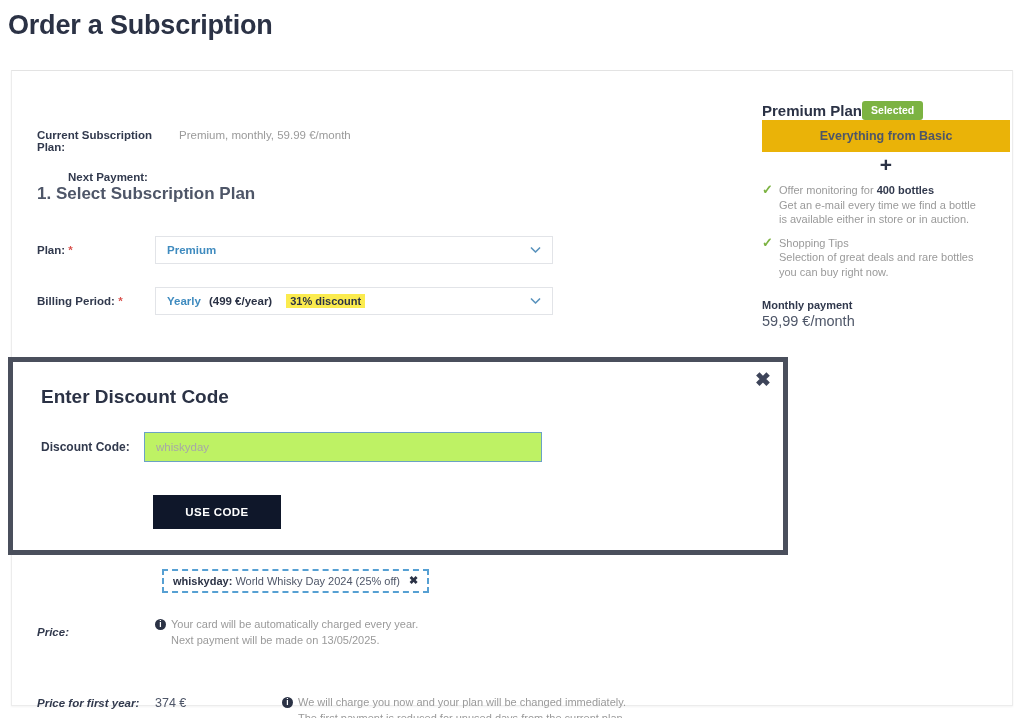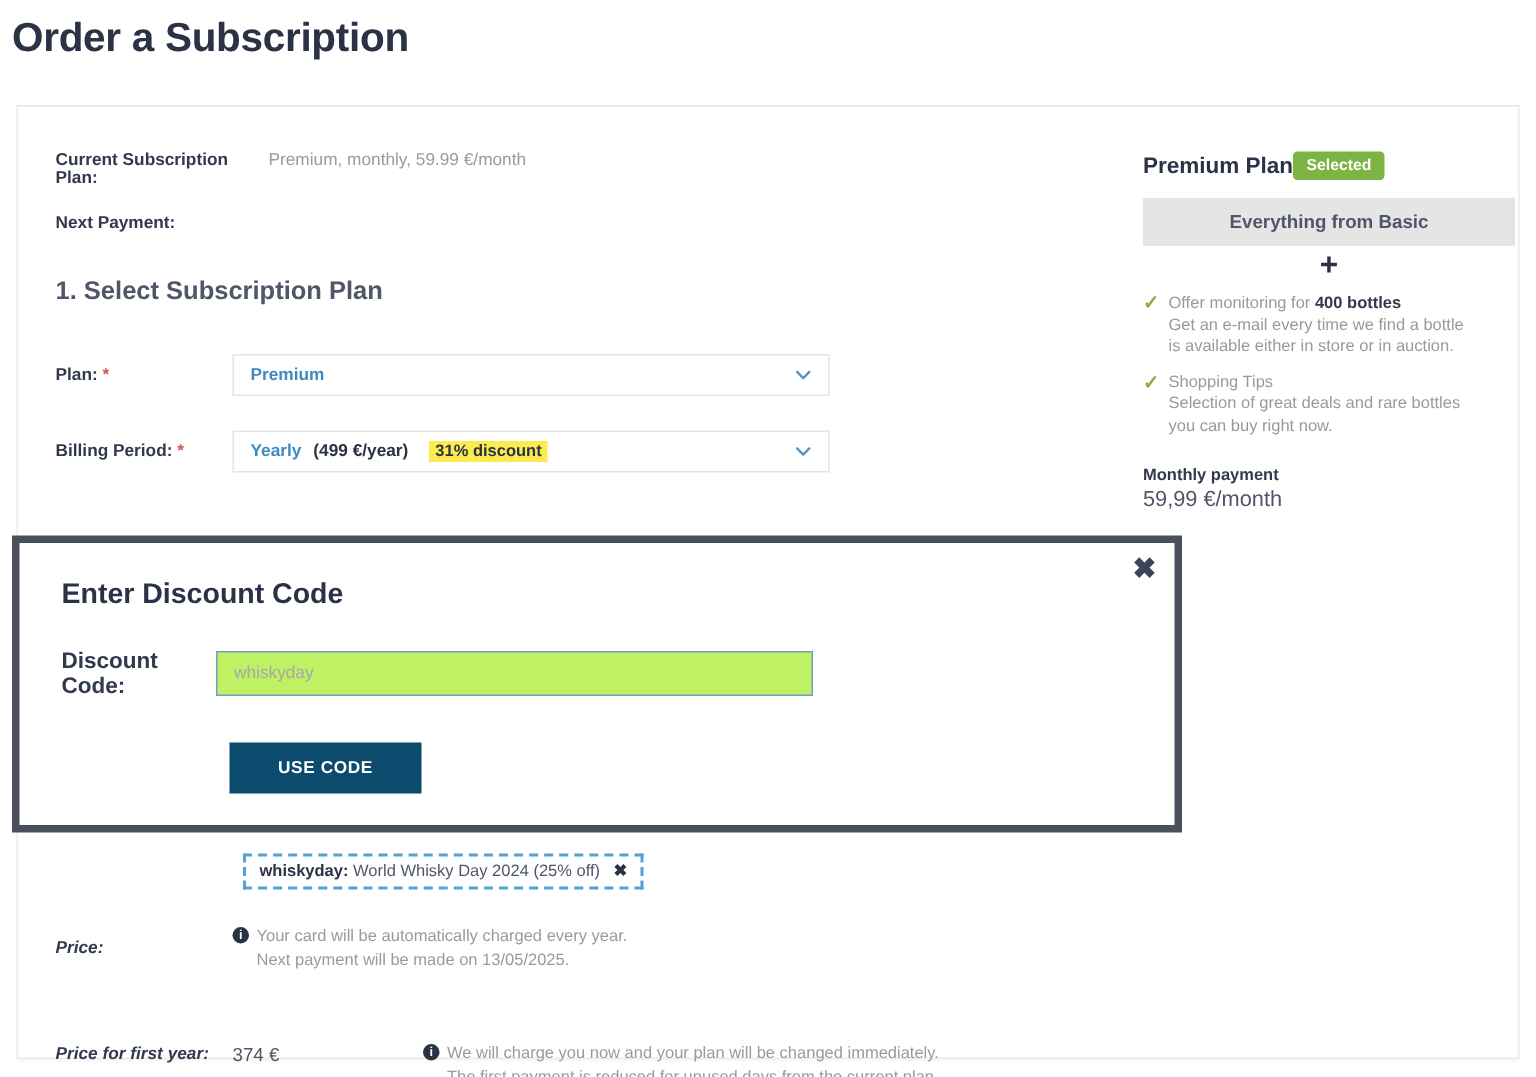--- a/index.html
+++ b/index.html
@@ -30,29 +30,29 @@
     width:1002px; height:636px;
     background:#ffffff;
     border:1px solid #ececec;
     border-top:1px solid #e3e3e3;
     box-shadow:0 1px 2px rgba(0,0,0,0.05);
   }
 
   
   .form-col { position:absolute; left:25px; top:30px; width:700px; }
 
-  .kv-row { display:flex; align-items:baseline; margin-bottom:0; }
+  .kv-row { display:flex; align-items:baseline; margin-bottom:0;margin-top:28px; }
   .kv-label {
     font-size:11.5px; font-weight:bold; color:#31394d;
     width:142px; flex:0 0 142px;
   }
   .kv-value { font-size:11.5px; color:#9a9a9a; }
 
   .row-current { position:absolute; left:0; top:0; }
-  .row-next    { position:absolute; left:0; top:42px; }
+  .row-next    { position:absolute; left:0; top:42px;text-align:center; }
 
   .section-head {
     position:absolute; left:0; top:83px;
     font-size:17px; font-weight:bold; color:#4e5668;
   }
 
   .field-row { position:absolute; display:flex; align-items:center; }
   .field-row.plan    { left:0; top:135px; }
   .field-row.billing { left:0; top:186px; }
 
@@ -107,22 +107,21 @@
   
   .plan-col { position:absolute; left:750px; top:30px; width:248px; }
   .plan-title-row { display:flex; align-items:center; }
   .plan-title { font-size:15px; font-weight:bold; color:#2b3245; }
   .badge-selected {
     background:#7cb342; color:#ffffff;
     font-size:10.5px; font-weight:bold;
     padding:3px 9px 4px; border-radius:3px;
   }
   .basic-banner {
-    margin-top:12px;
-    background:#e5e5e5;
+    background:#eab308;
     height:32px;
     display:flex; align-items:center; justify-content:center;
     font-size:12.5px; font-weight:bold; color:#4e5668;
   }
   .plus-sign {
     text-align:center; font-size:21px; font-weight:bold;
     color:#2b3245; margin-top:4px; line-height:18px;
   }
   .feat { display:flex; margin-top:9px; }
   .feat-check {
@@ -184,37 +183,37 @@
     position:absolute; left:28px; top:24px;
     font-size:19px; font-weight:bold; color:#2b3245;
   }
   .modal-close {
     position:absolute; right:12px; top:8px;
     font-size:19px; font-weight:bold; color:#3d4459;
     cursor:pointer; line-height:19px;
   }
   .modal-field { position:absolute; left:28px; top:70px; display:flex; align-items:center; }
   .modal-field-label {
-    flex:0 0 103px; font-size:15px; font-weight:bold; color:#31394d;
+    flex:0 0 103px; font-size:12px; font-weight:bold; color:#31394d;
   }
   .modal-input {
     width:398px; height:30px;
     border:1px solid #6ba2c4;
     background:#bef264;
     font-size:11.5px;
     color:#31394d;
     padding:0 11px;
     font-family:"Liberation Sans", sans-serif;
     outline:none;
   }
   .modal-input::placeholder { color:#a7a7a7; }
   .use-code-btn {
     position:absolute; left:140px; top:133px;
     width:128px; height:34px;
-    background:#0c4a6e; color:#ffffff;
+    background:#0f172a; color:#ffffff;
     border:none;
     font-size:11.5px; font-weight:bold; letter-spacing:0.4px;
     font-family:"Liberation Sans", sans-serif;
     cursor:pointer;
   }
 </style>
 </head>
 <body>
 
 <div class="page-title">Order a Subscription</div>

